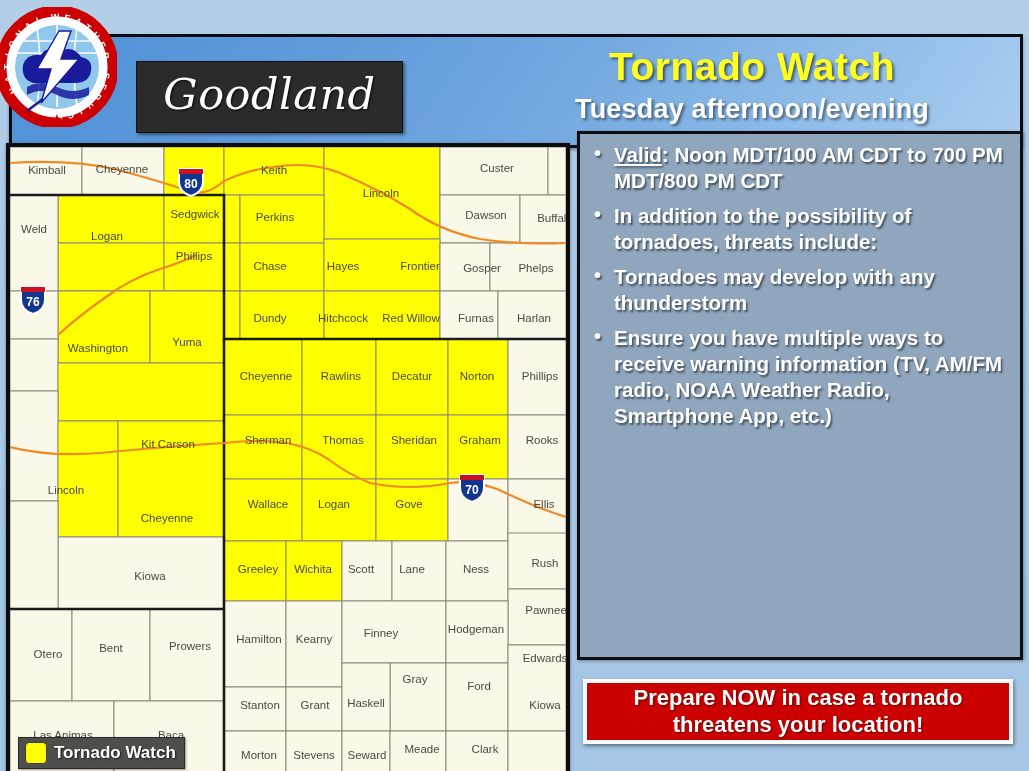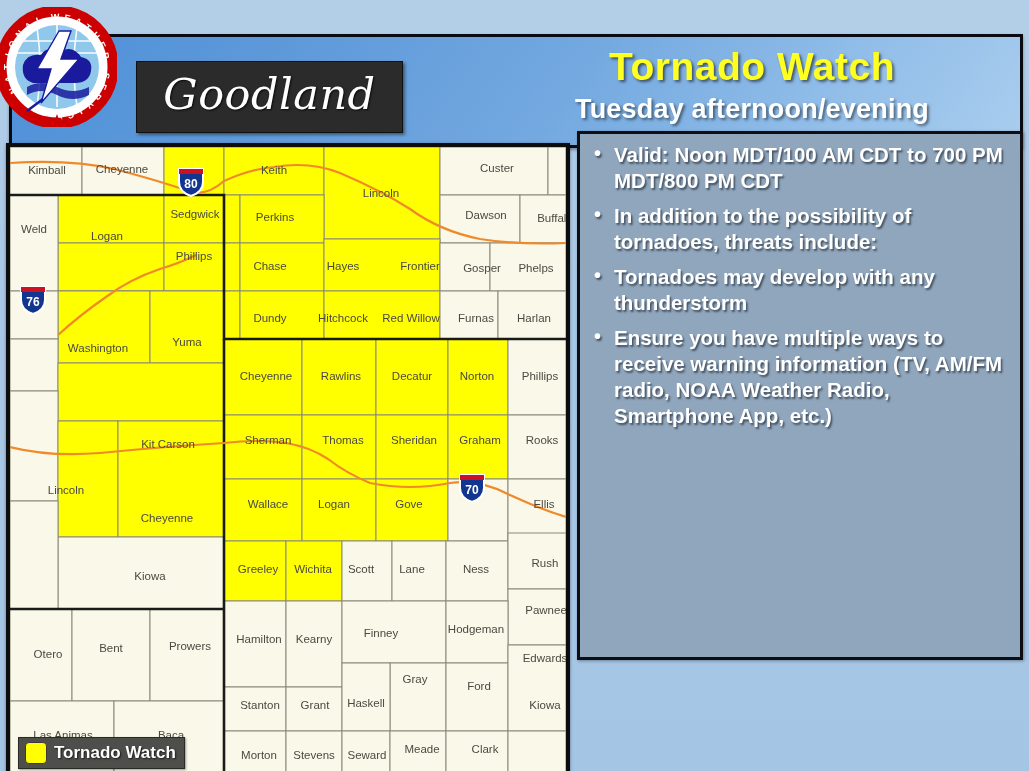--- a/index.html
+++ b/index.html
@@ -174,21 +174,21 @@
     color: #ffffff;
     line-height: 1.27;
     text-shadow: 1.5px 1.5px 2px rgba(40,50,60,0.75);
   }
   li.b2::before {
     content: "\27A4";
     position: absolute;
     left: 34px; top: 1px;
     font-size: 15px;
   }
-  .uline { }
+  .uline { text-decoration: underline; }
 
   
   #alert-box {
     position: absolute;
     left: 583px; top: 679px;
     width: 430px; height: 65px;
     background: #cc0000;
     border: 4px solid #ffffff;
     display: flex;
     align-items: center;
@@ -487,14 +487,17 @@
 
   <div id="info-panel">
     <ul class="blist" id="bullet-list">
         <li class="b1"><span class="uline">Valid</span>: Noon MDT/100 AM CDT to 700 PM MDT/800 PM CDT</li>
         <li class="b1">In addition to the possibility of tornadoes, threats include:</li>
         <li class="b1">Tornadoes may develop with any thunderstorm</li>
         <li class="b1">Ensure you have multiple ways to receive warning information (TV, AM/FM radio, NOAA Weather Radio, Smartphone App, etc.)</li>
       </ul>
   </div>
 
+  <div id="alert-box">
+    <div id="alert-text">Prepare NOW in case a tornado threatens your location!</div>
+  </div>
 
 </div>
 
 </body></html>

